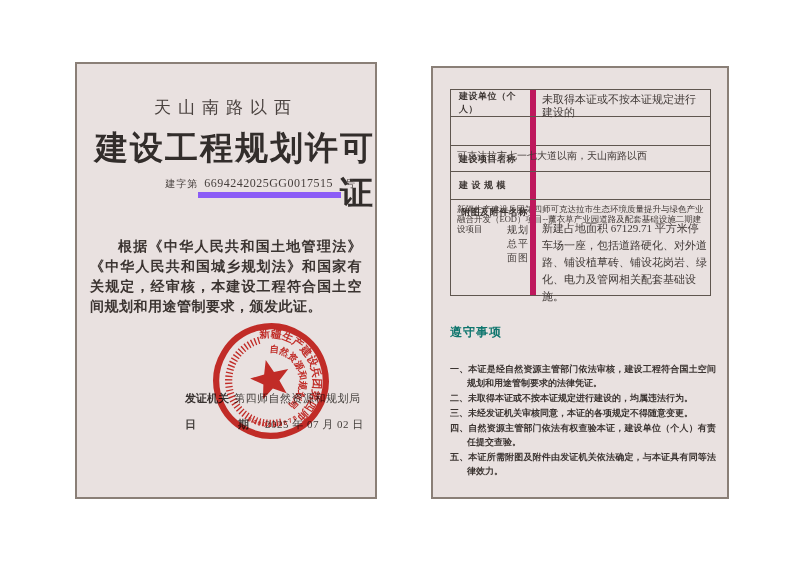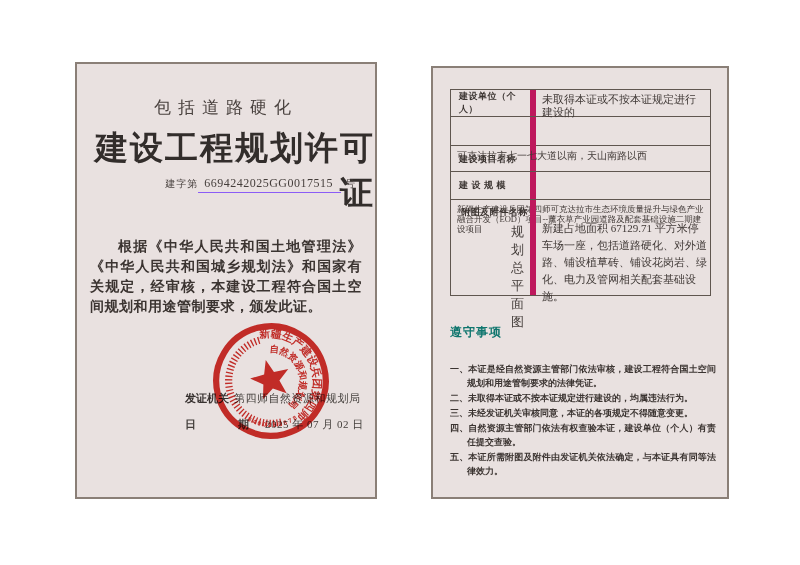--- a/index.html
+++ b/index.html
@@ -23,21 +23,21 @@
     position:absolute;left:0;right:0;top:62px;text-align:right;
     font-size:33px;font-weight:bold;letter-spacing:2px;color:#322d2b;
     font-family:"Liberation Sans", sans-serif;
   }
   .certno-line{
     position:absolute;right:20px;top:112px;font-size:10px;color:#453e3b;
     display:flex;align-items:baseline;
   }
   .certno-prefix{letter-spacing:1px;}
   .certno-value{
-    font-size:12px;padding:0 8px 1px 6px;border-bottom:1px solid #8b5cf6;
+    font-size:12px;padding:0 8px 1px 6px;border-bottom:6px solid #8b5cf6;
     font-family:"Liberation Serif", serif;letter-spacing:.5px;
   }
   .certno-suffix{margin-left:4px;}
   .body-par{
     position:absolute;left:13px;right:13px;top:172px;
     font-family:"Liberation Sans", sans-serif;font-weight:bold;
     font-size:14px;line-height:20px;color:#3b3431;text-align:justify;
     text-indent:2em;letter-spacing:.5px;
   }
   .issuer-line{
@@ -77,21 +77,21 @@
   }
   .v1{font-size:11px;line-height:13px;}
   .v2{font-size:8.5px;line-height:10px;padding-top:2px;}
   .v3{font-size:10px;line-height:20px;display:flex;align-items:flex-end;padding-bottom:5px;}
   .overflow-value{
     position:absolute;left:91px;top:130px;width:166px;z-index:3;
     font-family:"Liberation Serif", serif;font-size:11px;line-height:17px;color:#413a37;
   }
   .attach-label{padding-top:6px;justify-content:flex-start;}
   .attach-sub{
-    font-family:"Liberation Serif", serif;font-weight:normal;font-size:13px;
+    font-family:"Liberation Serif", serif;font-weight:normal;font-size:10px;
     color:#453e3b;padding-left:6px;margin-top:4px;letter-spacing:1px;margin-left:41px;
   }
   .notice-title{
     position:absolute;left:17px;top:256px;
     font-family:"Liberation Sans", sans-serif;font-weight:bold;font-size:12px;
     color:#0f766e;letter-spacing:1px;
   }
   .notice-list{
     position:absolute;left:17px;top:294px;width:266px;
     font-family:"Liberation Sans", sans-serif;font-weight:bold;
@@ -100,21 +100,21 @@
   .notice-item{padding-left:1.9em;text-indent:-1.9em;margin-bottom:1px;text-align:justify;}
 
   .seal text{fill:#cf1f1a;}
 </style>
 </head>
 <body>
 
 <div class="canvas">
 
   <div class="page page-left">
-    <div class="country-title">包括道路硬化</div>
+    <div class="country-title">天山南路以西</div>
     <div class="cert-title">建设工程规划许可证</div>
 
     <div class="certno-line">
       <span class="certno-prefix">建字第</span>
       <span class="certno-value">6694242025GG0017515</span>
       <span class="certno-suffix">号</span>
     </div>
 
     <div class="body-par">根据《中华人民共和国土地管理法》《中华人民共和国城乡规划法》和国家有关规定，经审核，本建设工程符合国土空间规划和用途管制要求，颁发此证。</div>
 

